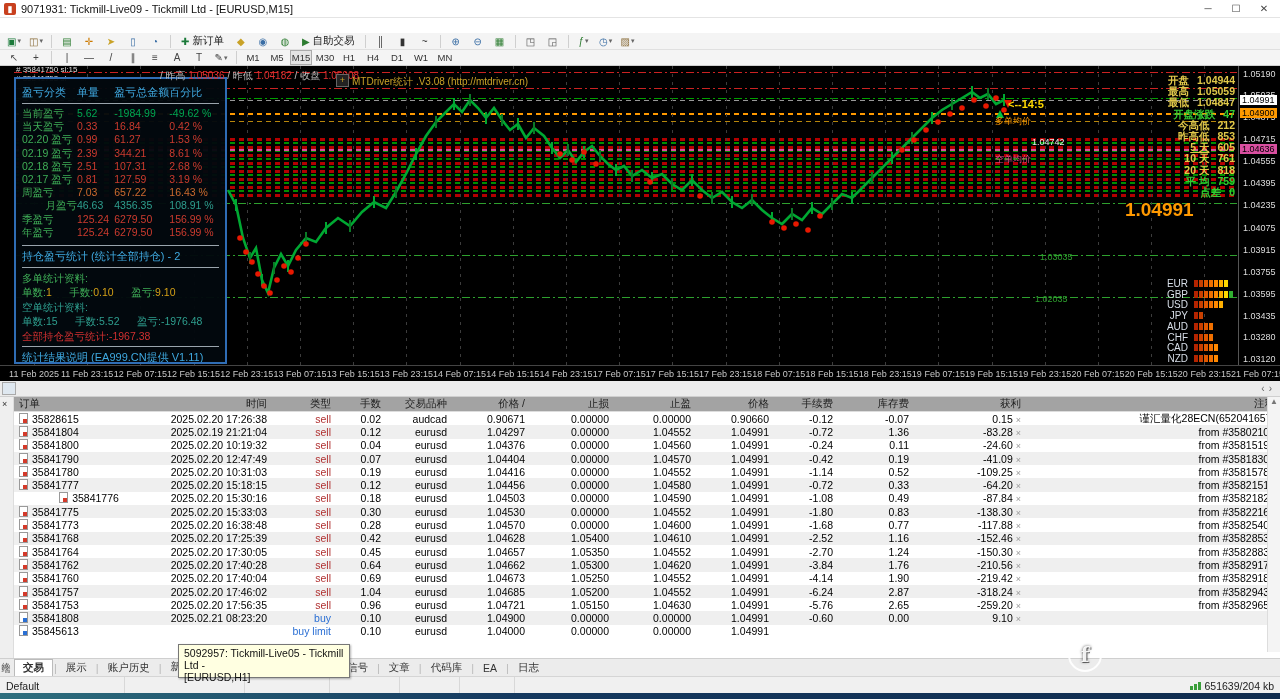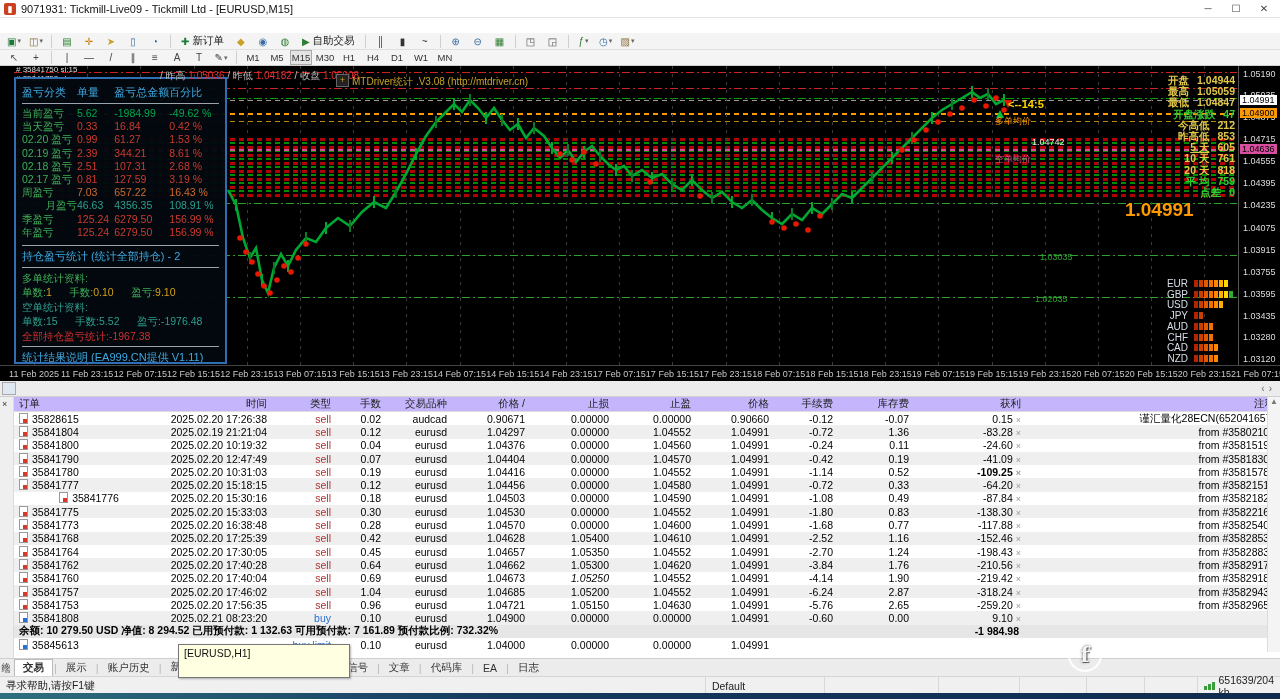--- a/index.html
+++ b/index.html
@@ -53,21 +53,21 @@
   #charttabs{left:0;top:381px;width:1280px;height:16px;background:#ececec;border-bottom:1px solid #cfcfcf;display:flex;align-items:flex-end;padding-left:2px;box-sizing:border-box;}
   #ctab-icon{width:12px;height:11px;border:1px solid #aaa;background:#dfe8f0;margin:0 4px 1px 0;}
   #ctab-arrows{position:absolute;right:4px;top:383px;color:#666;font-size:10px;letter-spacing:4px;}
   
   #terminal{left:0;top:397px;width:1280px;height:261px;background:#fff;}
   #term-strip{position:absolute;left:0;top:0;width:13px;height:261px;background:#efefef;border-right:1px solid #ddd;color:#555;}
   #term-close{position:absolute;left:2px;top:2px;font-size:9px;color:#333;}
   #term-table{position:absolute;left:14px;top:0;width:1266px;height:261px;overflow:hidden;}
   .trow{display:flex;height:13.3px;align-items:center;font-size:10.5px;}
   .trow.zebra{background:#efefef;}
-  .thead{background:#c4b5fd;color:#222;height:14px;border-bottom:1px solid #ddd;}
+  .thead{background:#a3a3a3;color:#222;height:14px;border-bottom:1px solid #ddd;}
   .tcell{box-sizing:border-box;padding:0 5px;text-align:right;white-space:nowrap;overflow:hidden;}
   .tcell.left{text-align:left;}
   .doc-ic{display:inline-block;width:7px;height:9px;background:#fff;border:1px solid #999;position:relative;margin-right:4px;vertical-align:-1px;}
   .doc-ic i{position:absolute;right:0;bottom:0;width:4px;height:4px;}
   .closex{color:#999;font-size:9px;margin-left:3px;}
   #term-scroll{position:absolute;right:0;top:0;width:12px;height:255px;background:#f4f4f4;border-left:1px solid #ddd;color:#777;font-size:8px;text-align:center;}
   #tooltip{position:absolute;left:178px;top:247px;width:172px;height:34px;background:#ffffe1;border:1px solid #777;
            font-size:10.5px;padding:2px 5px;box-sizing:border-box;z-index:30;color:#111;box-shadow:1px 1px 2px rgba(0,0,0,.3);}
   
   #termtabs{left:0;top:658px;width:1280px;height:18px;background:#ececec;border-top:1px solid #cfcfcf;display:flex;align-items:center;padding-left:14px;box-sizing:border-box;}
@@ -736,21 +736,21 @@
           <div class="tcell" style="width: 108px;">2025.02.20 10:31:03</div>
           <div class="tcell" style="width: 64px; color: rgb(176, 48, 48);">sell</div>
           <div class="tcell" style="width: 50px;">0.19</div>
           <div class="tcell" style="width: 66px;">eurusd</div>
           <div class="tcell" style="width: 78px;">1.04416</div>
           <div class="tcell" style="width: 84px;">0.00000</div>
           <div class="tcell" style="width: 82px;">1.04552</div>
           <div class="tcell" style="width: 78px;">1.04991</div>
           <div class="tcell" style="width: 64px;">-1.14</div>
           <div class="tcell" style="width: 76px;">0.52</div>
-          <div class="tcell" style="width: 112px; font-weight: bold;"><span>-109.25</span><span class="closex">×</span></div>
+          <div class="tcell" style="width: 112px;"><span>-109.25</span><span class="closex">×</span></div>
           <div class="tcell" style="flex: 1 1 0%;">from #35815781</div>
         </div>
         <div class="trow zebra">
           <div class="tcell left" style="width: 150px;"><span class="doc-ic"><i style="background: rgb(212, 58, 42);"></i></span><span>35841777</span></div>
           <div class="tcell" style="width: 108px;">2025.02.20 15:18:15</div>
           <div class="tcell" style="width: 64px; color: rgb(176, 48, 48);">sell</div>
           <div class="tcell" style="width: 50px;">0.12</div>
           <div class="tcell" style="width: 66px;">eurusd</div>
           <div class="tcell" style="width: 78px;">1.04456</div>
           <div class="tcell" style="width: 84px;">0.00000</div>
@@ -826,21 +826,21 @@
           <div class="tcell" style="width: 108px;">2025.02.20 17:30:05</div>
           <div class="tcell" style="width: 64px; color: rgb(176, 48, 48);">sell</div>
           <div class="tcell" style="width: 50px;">0.45</div>
           <div class="tcell" style="width: 66px;">eurusd</div>
           <div class="tcell" style="width: 78px;">1.04657</div>
           <div class="tcell" style="width: 84px;">1.05350</div>
           <div class="tcell" style="width: 82px;">1.04552</div>
           <div class="tcell" style="width: 78px;">1.04991</div>
           <div class="tcell" style="width: 64px;">-2.70</div>
           <div class="tcell" style="width: 76px;">1.24</div>
-          <div class="tcell" style="width: 112px;"><span>-198.43</span><span class="closex">×</span></div>
+          <div class="tcell" style="width: 112px;"><span>-150.30</span><span class="closex">×</span></div>
           <div class="tcell" style="flex: 1 1 0%;">from #35828838</div>
         </div>
         <div class="trow zebra">
           <div class="tcell left" style="width: 150px;"><span class="doc-ic"><i style="background: rgb(212, 58, 42);"></i></span><span>35841762</span></div>
           <div class="tcell" style="width: 108px;">2025.02.20 17:40:28</div>
           <div class="tcell" style="width: 64px; color: rgb(176, 48, 48);">sell</div>
           <div class="tcell" style="width: 50px;">0.64</div>
           <div class="tcell" style="width: 66px;">eurusd</div>
           <div class="tcell" style="width: 78px;">1.04662</div>
           <div class="tcell" style="width: 84px;">1.05300</div>
@@ -851,21 +851,21 @@
           <div class="tcell" style="width: 112px;"><span>-210.56</span><span class="closex">×</span></div>
           <div class="tcell" style="flex: 1 1 0%;">from #35829171</div>
         </div>
         <div class="trow">
           <div class="tcell left" style="width: 150px;"><span class="doc-ic"><i style="background: rgb(212, 58, 42);"></i></span><span>35841760</span></div>
           <div class="tcell" style="width: 108px;">2025.02.20 17:40:04</div>
           <div class="tcell" style="width: 64px; color: rgb(176, 48, 48);">sell</div>
           <div class="tcell" style="width: 50px;">0.69</div>
           <div class="tcell" style="width: 66px;">eurusd</div>
           <div class="tcell" style="width: 78px;">1.04673</div>
-          <div class="tcell" style="width: 84px; font-style: italic;">1.05250</div>
+          <div class="tcell" style="width: 84px;">1.05250</div>
           <div class="tcell" style="width: 82px;">1.04552</div>
           <div class="tcell" style="width: 78px;">1.04991</div>
           <div class="tcell" style="width: 64px;">-4.14</div>
           <div class="tcell" style="width: 76px;">1.90</div>
           <div class="tcell" style="width: 112px;"><span>-219.42</span><span class="closex">×</span></div>
           <div class="tcell" style="flex: 1 1 0%;">from #35829188</div>
         </div>
         <div class="trow zebra">
           <div class="tcell left" style="width: 150px;"><span class="doc-ic"><i style="background: rgb(212, 58, 42);"></i></span><span>35841757</span></div>
           <div class="tcell" style="width: 108px;">2025.02.20 17:46:02</div>
@@ -904,42 +904,39 @@
           <div class="tcell" style="width: 66px;">eurusd</div>
           <div class="tcell" style="width: 78px;">1.04900</div>
           <div class="tcell" style="width: 84px;">0.00000</div>
           <div class="tcell" style="width: 82px;">0.00000</div>
           <div class="tcell" style="width: 78px;">1.04991</div>
           <div class="tcell" style="width: 64px;">-0.60</div>
           <div class="tcell" style="width: 76px;">0.00</div>
           <div class="tcell" style="width: 112px;"><span>9.10</span><span class="closex">×</span></div>
           <div class="tcell" style="flex: 1 1 0%;"></div>
         </div>
-        <div class="trow" style="font-weight: bold; background: rgb(230, 230, 230);">
-          <div class="tcell left" style="width: 780px;">余额: 10 279.50 USD  净值: 8 294.52  已用预付款: 1 132.63  可用预付款: 7 161.89  预付款比例: 732.32%</div>
-          <div class="tcell" style="width: 230px;">-1 984.98</div>
-        </div>
         <div class="trow">
           <div class="tcell left" style="width: 150px;"><span class="doc-ic"><i style="background: rgb(42, 111, 212);"></i></span><span>35845613</span></div>
           <div class="tcell" style="width: 108px;"></div>
           <div class="tcell" style="width: 64px; color: rgb(42, 111, 212);">buy limit</div>
           <div class="tcell" style="width: 50px;">0.10</div>
           <div class="tcell" style="width: 66px;">eurusd</div>
           <div class="tcell" style="width: 78px;">1.04000</div>
           <div class="tcell" style="width: 84px;">0.00000</div>
           <div class="tcell" style="width: 82px;">0.00000</div>
           <div class="tcell" style="width: 78px;">1.04991</div>
           <div class="tcell" style="width: 64px;"></div>
           <div class="tcell" style="width: 76px;"></div>
           <div class="tcell" style="width: 112px;"></div>
           <div class="tcell" style="flex: 1 1 0%;"></div>
         </div>
       </div>
     <div id="term-scroll">▲</div>
     <div id="tooltip">
+      <div>5092957: Tickmill-Live05 - Tickmill Ltd -</div>
       <div>[EURUSD,H1]</div>
     </div>
   </div>
 
   <div id="side-vlabel">终端</div>
   <div id="termtabs" class="abs">
       <div class="ttab active">交易</div>
       <span class="ttab-sep">|</span>
       <div class="ttab">展示</div>
       <span class="ttab-sep">|</span>
@@ -958,21 +955,20 @@
       <div class="ttab">文章</div>
       <span class="ttab-sep">|</span>
       <div class="ttab">代码库</div>
       <span class="ttab-sep">|</span>
       <div class="ttab">EA</div>
       <span class="ttab-sep">|</span>
       <div class="ttab">日志</div>
     </div>
 
   <div id="statusbar" class="abs">
-      <div class="st-pane" style="width: 745px;">寻求帮助,请按F1键</div>
       <div class="st-pane" style="width: 125px;">Default</div>
       <div class="st-pane" style="width: 120px;"></div>
       <div class="st-pane" style="width: 85px;"></div>
       <div class="st-pane" style="width: 70px;"></div>
       <div class="st-pane" style="width: 60px;"></div>
       <div class="st-pane" style="width: 55px;"></div>
       <div class="st-pane" style="flex: 1 1 0%; justify-content: flex-end; border-right: none;">
         <span id="conn-icon">
           <i style="height: 4px;"></i>
           <i style="height: 6px;"></i>

